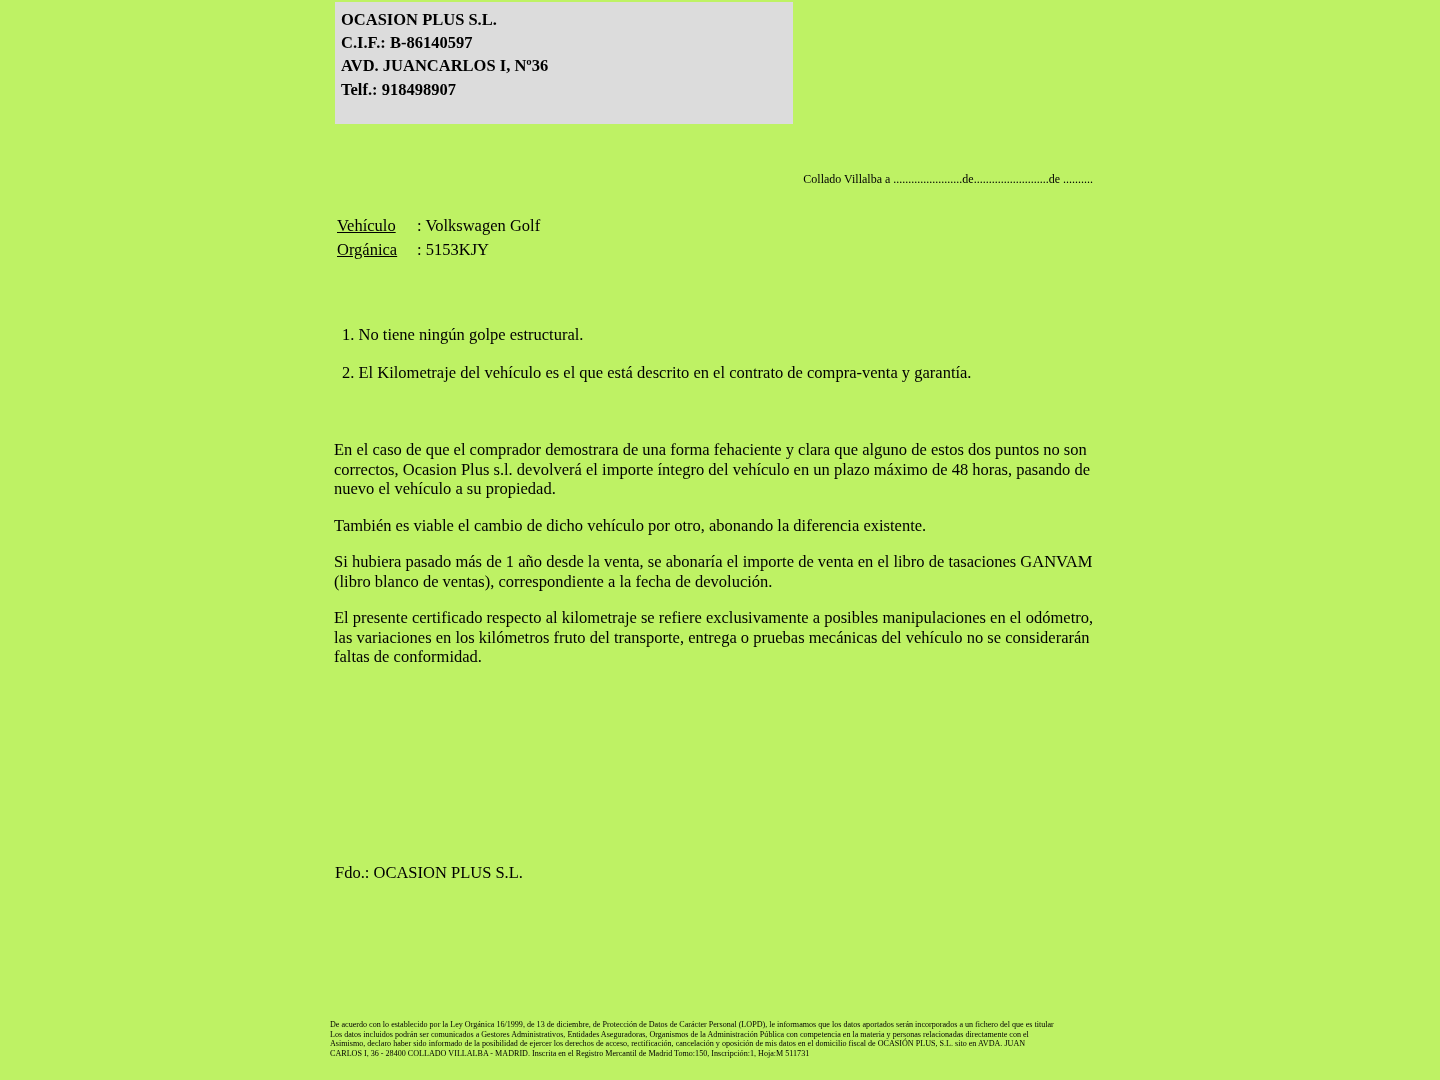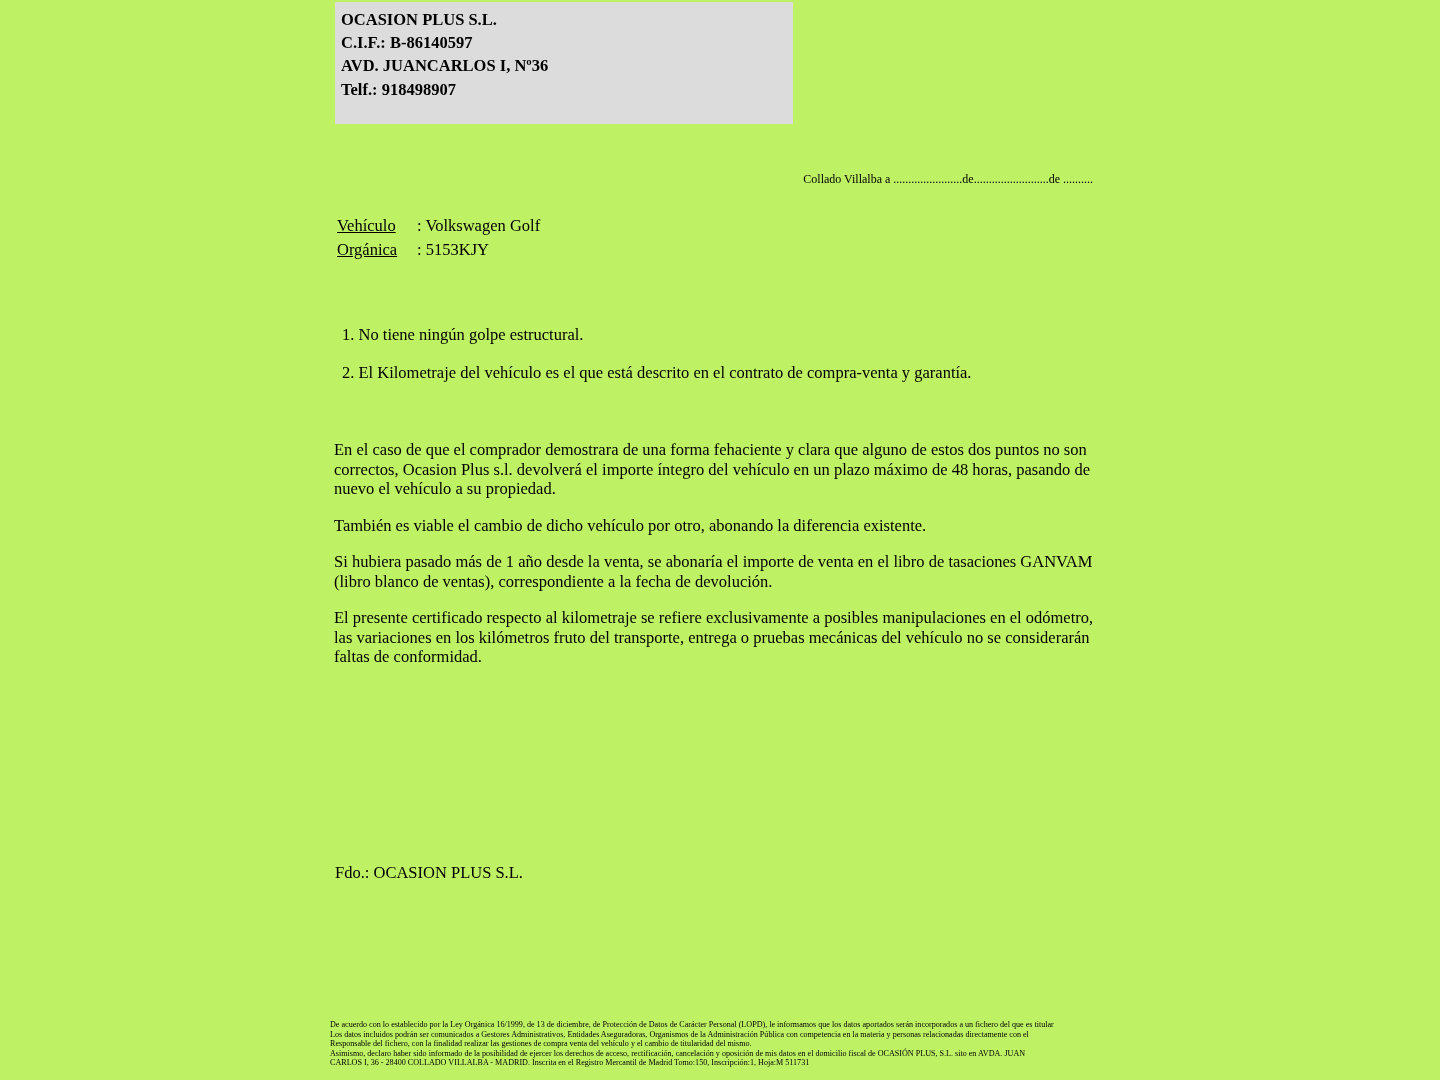--- a/index.html
+++ b/index.html
@@ -118,18 +118,17 @@
     <p>También es viable el cambio de dicho vehículo por otro, abonando la diferencia existente.</p>
     <p>Si hubiera pasado más de 1 año desde la venta, se abonaría el importe de venta en el libro de tasaciones GANVAM (libro blanco de ventas), correspondiente a la fecha de devolución.</p>
     <p>El presente certificado respecto al kilometraje se refiere exclusivamente a posibles manipulaciones en el odómetro, las variaciones en los kilómetros fruto del transporte, entrega o pruebas mecánicas del vehículo no se considerarán faltas de conformidad.</p>
   </div>
 
   <div class="signature">Fdo.: OCASION PLUS S.L.</div>
 
   <div class="footer-block">
     <div>De acuerdo con lo establecido por la Ley Orgánica 16/1999, de 13 de diciembre, de Protección de Datos de Carácter Personal (LOPD), le informamos que los datos aportados serán incorporados a un fichero del que es titular</div>
     <div>Los datos incluidos podrán ser comunicados a Gestores Administrativos, Entidades Aseguradoras, Organismos de la Administración Pública con competencia en la materia y personas relacionadas directamente con el</div>
-    <div>Responsable del fichero, con la finalidad realizar las gestiones de compra venta del vehículo y el cambio de titularidad del mismo.</div>
     <div>Asimismo, declaro haber sido informado de la posibilidad de ejercer los derechos de acceso, rectificación, cancelación y oposición de mis datos en el domicilio fiscal de OCASIÓN PLUS, S.L. sito en AVDA. JUAN</div>
     <div>CARLOS I, 36 - 28400 COLLADO VILLALBA - MADRID. Inscrita en el Registro Mercantil de Madrid Tomo:150, Inscripción:1, Hoja:M 511731</div>
   </div>
 
 </div>
 
 </body></html>

